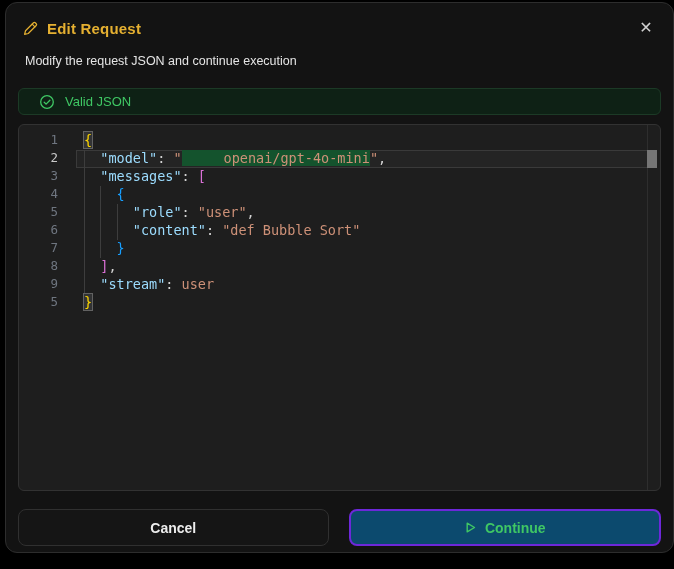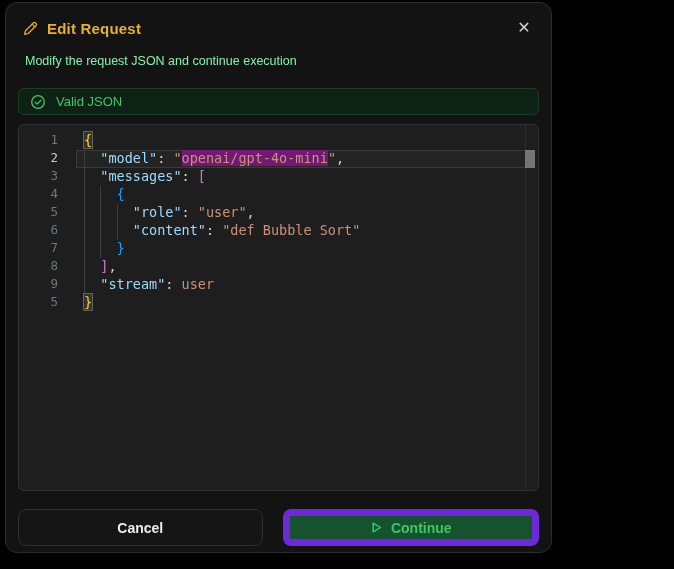--- a/index.html
+++ b/index.html
@@ -1,36 +1,36 @@
 <!DOCTYPE html>
 <html><head>
 <meta charset="utf-8">
 <style>
   * { margin:0; padding:0; box-sizing:border-box; }
   html,body { width:674px; height:569px; background:#000; overflow:hidden;
               font-family:"Liberation Sans", sans-serif; }
 
-  .modal { position:absolute; left:5px; top:2px; width:547px; height:551px;
+  .modal { position:absolute; left:5px; top:2px; width:669px; height:551px;
            background:#131313; border:1px solid #2d2d2d; border-radius:12px;
            padding:14px 12px 8px 12px; }
 
   
   .hdr { display:flex; align-items:center; gap:9px; height:22px; margin-left:5px; }
   .title { font-size:15px; font-weight:700; color:#e5b031; letter-spacing:.2px; }
   .close-btn { position:absolute; right:16px; top:14px; width:22px; height:22px;
                background:none; border:none; color:#d0d0d0; font-size:16px;
                line-height:22px; text-align:center; cursor:pointer;
                font-family:"DejaVu Sans", sans-serif; }
 
-  .subtitle { margin:15px 0 0 7px; font-size:12.5px; color:#86efac; height:15px; }
+  .subtitle { margin:15px 0 0 7px; font-size:12.5px; color:#e5e5e5; height:15px; }
 
   
   .banner { margin-top:19px; height:27px; background:#0e2115;
             border:1px solid #1c3a26; border-radius:6px;
-            display:flex; align-items:center; gap:10px; padding:0 11px; }
+            display:flex; align-items:center; gap:10px; padding:0 20px; }
   .banner-label { color:#3fc764; font-size:13px; }
 
   
   .editor { position:relative; margin-top:9px; height:367px;
             background:#1e1e1e; border:1px solid #323232; border-radius:6px;
             overflow:hidden; cursor:text; }
   .gutter { position:absolute; left:0; top:7px; width:39px; }
   .lnum { height:18px; line-height:18px; text-align:right; color:#6f7680;
           font:12.5px "DejaVu Sans Mono", monospace; }
   .lnum.active { color:#c9c9c9; }
@@ -39,34 +39,34 @@
           padding-left:8px; font:13.5px "DejaVu Sans Mono", monospace; color:#d4d4d4; }
   .crow.active { background:#242424; box-shadow:inset 0 0 0 1px #3a3a3a; }
   .guide { position:absolute; top:0; bottom:0; width:1px; background:#3d3d3d; }
   .tk.key  { color:#9cdcfe; }
   .tk.str  { color:#ce9178; }
   .tk.pun  { color:#d4d4d4; }
   .tk.bool { color:#ce9178; }
   .tk.b1 { color:#ffd700; }
   .tk.b2 { color:#da70d6; }
   .tk.b3 { color:#179fff; }
-  .tk.sel { background:#701a75; }
+  .tk.sel { background:#14532d;padding-left:42px; }
   .tk.match { outline:1px solid #626262; background:rgba(90,93,94,.35); }
   .cursor { display:inline-block; width:2px; height:14px; background:#e8e8e8;
             vertical-align:-2px; margin-right:-2px; }
   .ruler-line { position:absolute; top:0; bottom:0; right:12px; width:1px; background:#2e2e2e; }
   .ruler-marker { position:absolute; right:3px; top:25px; width:10px; height:18px; background:#757575; }
 
   
   .footer { display:flex; gap:20px; margin-top:18px; }
   .btn { flex:1; height:37px; border-radius:8px; font-size:14px; cursor:pointer;
          display:flex; align-items:center; justify-content:center; gap:8px;
          font-family:"Liberation Sans", sans-serif; }
   .btn-cancel { background:#151515; border:1px solid #303030; color:#ededed; font-weight:700; }
-  .btn-continue { background:#14532d; border:7px solid #6d28d9; color:#3fc764; font-weight:700; }
+  .btn-continue { background:#0c4a6e; border:2px solid #6d28d9; color:#3fc764; font-weight:700; }
 
   svg { display:block; }
 </style>
 </head>
 <body>
 
 <div class="modal">
 
   <div class="hdr">
     <span>

